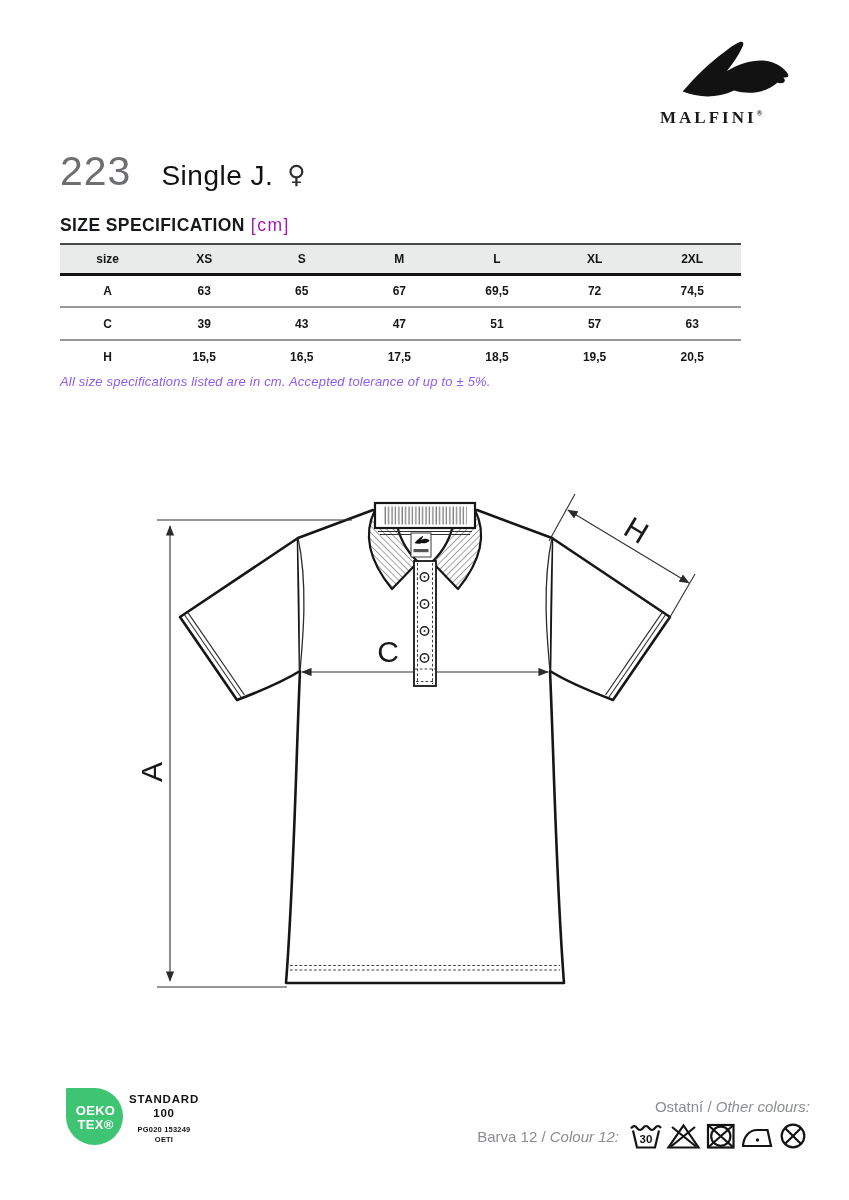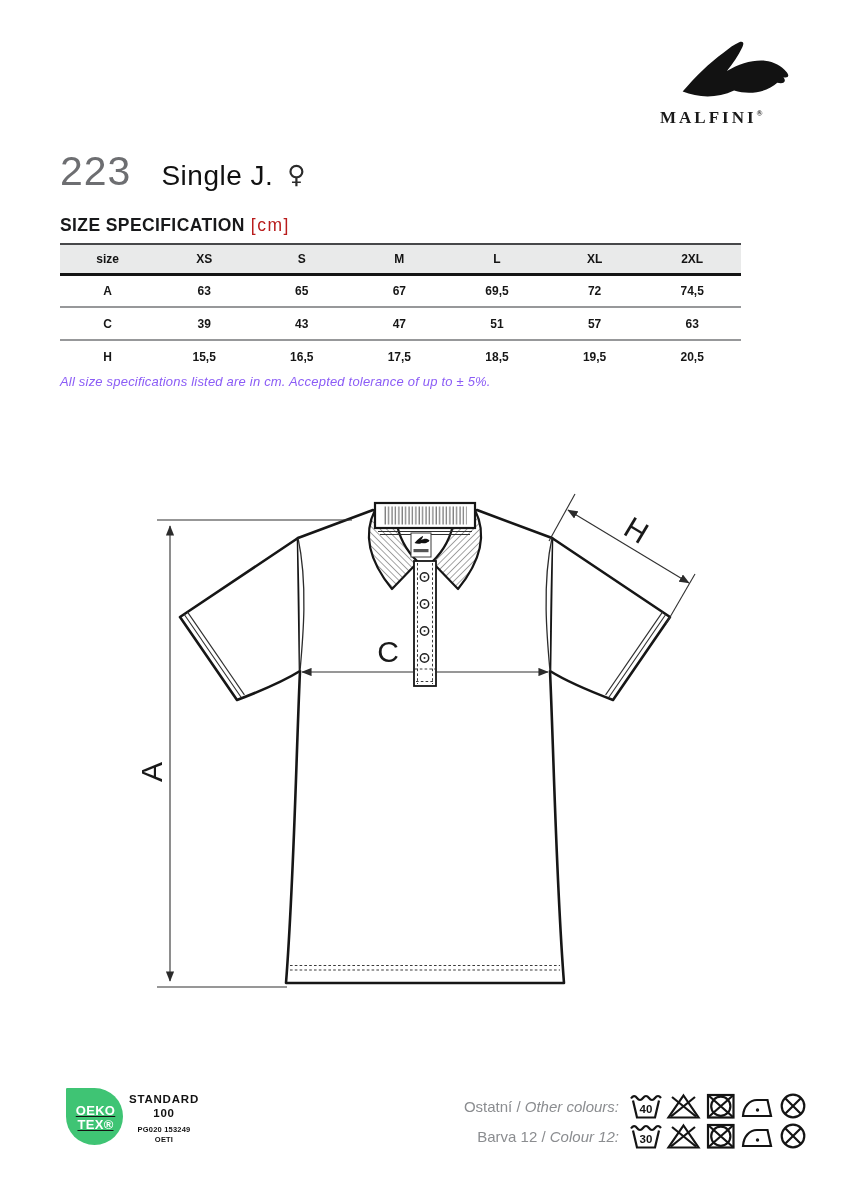--- a/index.html
+++ b/index.html
@@ -19,38 +19,38 @@
   .brand-word sup{font-size:8px;letter-spacing:0;}
 
   
   .title-row{left:60px;top:148px;display:flex;align-items:baseline;}
   .product-code{font-size:41px;font-weight:400;color:#6d6e71;letter-spacing:1px;}
   .product-name{font-size:28px;font-weight:400;color:#111;margin-left:30px;letter-spacing:0.5px;}
   .gender{font-family:"DejaVu Sans",sans-serif;font-size:25px;font-weight:400;color:#2b2b2b;margin-left:14px;position:relative;top:-2px;}
 
   
   .spec-heading{left:60px;top:215px;font-size:17.5px;font-weight:700;color:#18191b;letter-spacing:0.4px;}
-  .spec-heading .unit{color:#b91c1c;font-weight:500;letter-spacing:1.5px;margin-left:6px;}
+  .spec-heading .unit{color:#a21caf;font-weight:500;letter-spacing:1.5px;margin-left:6px;}
 
   table.sizes{left:60px;top:243px;width:681px;border-collapse:collapse;table-layout:fixed;}
   table.sizes td{text-align:center;font-size:12px;padding:0;}
   table.sizes col.c0{width:14%;}
   tr.thead{background:#e9eaea;height:30px;border-top:2px solid #47484a;border-bottom:3px solid #141414;}
   tr.thead td{font-weight:700;}
   tr.trow{height:33px;}
   tr.trow td{font-weight:600;color:#161616;}
   tr.trow td.dim{font-weight:700;}
   tr.r-a,tr.r-c{border-bottom:2px solid #97989a;}
 
   .spec-note{left:60px;top:374px;font-size:13px;font-style:italic;color:#8b5cf6;letter-spacing:0.2px;}
 
   
   .oeko-badge{
     left:66px;top:1088px;width:57px;height:57px;border-radius:2% 50% 50% 50%;
-    display:flex;align-items:center;justify-content:center;text-decoration:underline;
+    display:flex;align-items:center;justify-content:center;
   }
   .oeko-badge .btxt{color:#fff;font-weight:700;font-size:13px;line-height:14px;text-align:center;letter-spacing:0.3px;padding-top:3px;padding-left:2px;}
   .cert-block{left:126px;top:1092px;width:76px;text-align:center;color:#121212;}
   .cert-standard{font-size:11.5px;font-weight:700;letter-spacing:0.8px;line-height:14px;}
   .cert-code{font-size:7.5px;font-weight:700;margin-top:5px;line-height:10px;letter-spacing:0.2px;}
 
   
   .care-block{right:39px;top:1092px;display:flex;flex-direction:column;gap:2px;align-items:flex-end;}
   .care-row{display:flex;align-items:center;gap:9px;height:28px;}
   .care-label{font-size:15px;color:#8b8d90;white-space:nowrap;}
@@ -275,38 +275,20 @@
     <div>OETI</div>
   </div>
 </div>
 
 <div class="abs care-block">
   <div class="care-row">
     <div class="care-label">
       <span>Ostatní /</span>
       <span class="it">Other colours:</span>
     </div>
-    <div class="care-symbols">
-      <svg width="36" height="30" viewBox="0 0 36 30">
-          <use href="#sym-wash"></use>
-          <text class="sym-num" x="18" y="22" text-anchor="middle">40</text>
-        </svg>
-      <svg width="35" height="30" viewBox="0 0 35 30">
-          <use href="#sym-nobleach"></use>
-        </svg>
-      <svg width="35" height="30" viewBox="0 0 35 30">
-          <use href="#sym-notumble"></use>
-        </svg>
-      <svg width="34" height="30" viewBox="0 0 34 30">
-          <use href="#sym-iron"></use>
-        </svg>
-      <svg width="34" height="30" viewBox="0 0 34 30">
-          <use href="#sym-nodryclean"></use>
-        </svg>
-    </div>
   </div>
   <div class="care-row">
     <div class="care-label">
       <span>Barva 12 /</span>
       <span class="it">Colour 12:</span>
     </div>
     <div class="care-symbols">
       <svg width="36" height="30" viewBox="0 0 36 30">
           <use href="#sym-wash"></use>
           <text class="sym-num" x="18" y="22" text-anchor="middle">30</text>

